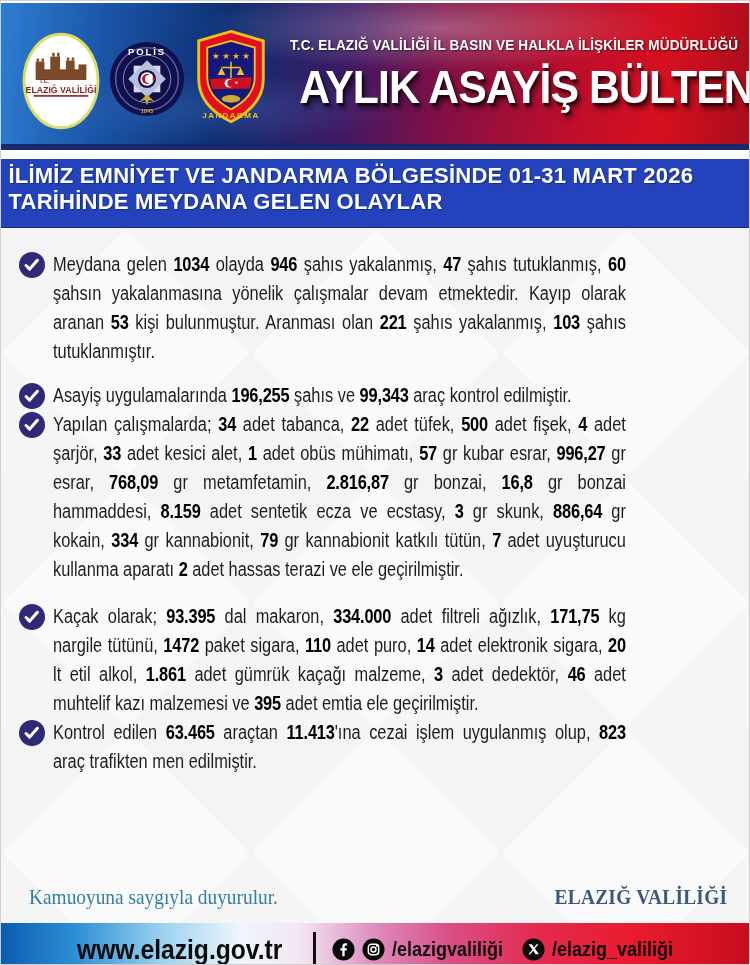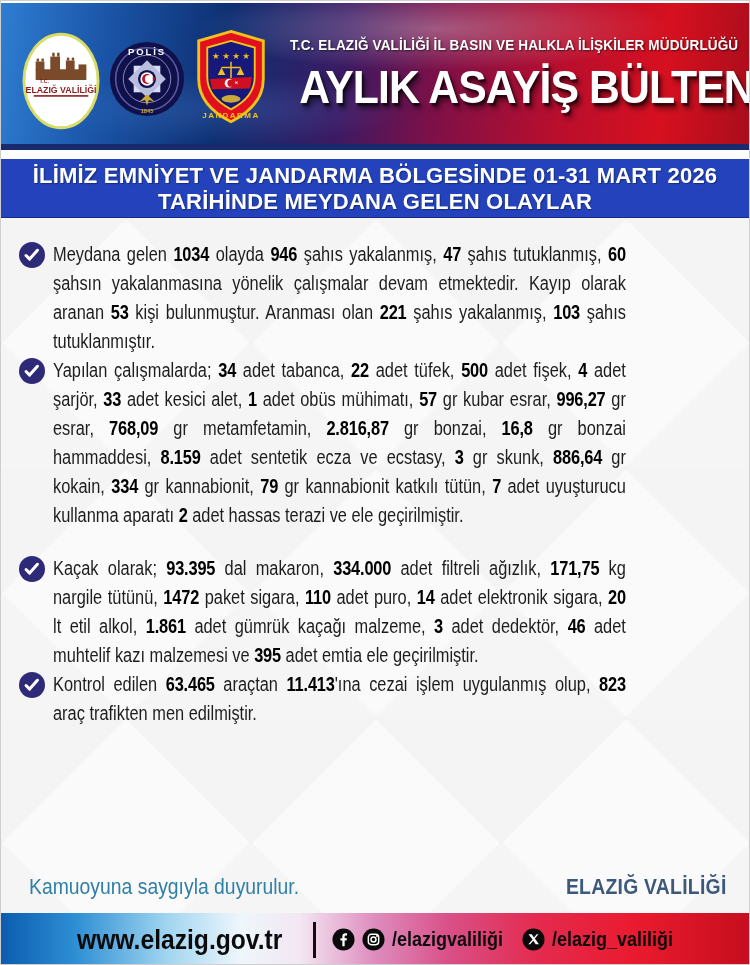--- a/index.html
+++ b/index.html
@@ -41,55 +41,56 @@
     color:#fff; font-weight:900; font-size:46px; letter-spacing:-1px; white-space:nowrap;
     text-shadow:2px 3px 2px rgba(0,0,0,.6), 4px 6px 6px rgba(0,0,0,.45);
     transform:scaleX(.93); transform-origin:center;
   }
 
   .navy-strip  { height:6px; background:#1a2a6e; }
   .white-strip { height:9px; background:#ffffff; }
 
   
   .banner {
-    background:#2342bb; color:#fff; text-align:center;
-    padding:4px 0 2px; border-bottom:1px solid #16288a;
+    background:#2342bb; color:#fff; text-align:left;
+    padding:4px 0 12px; border-bottom:1px solid #16288a;
   }
   .banner-line {
     font-size:22.5px; font-weight:bold; line-height:26px; letter-spacing:.2px;
     text-shadow:1px 1px 1px rgba(0,0,0,.35); white-space:nowrap;
     transform:scaleX(.98); transform-origin:center;
   }
 
   
   .content {
     position:relative; height:695px; padding:0 14px 0 16px;
     display:flex; flex-direction:column;
     background:
       linear-gradient(135deg, rgba(0,0,0,.025) 25%, transparent 25.5%),
       linear-gradient(225deg, rgba(0,0,0,.025) 25%, transparent 25.5%),
       linear-gradient(45deg,  rgba(0,0,0,.018) 25%, transparent 25.5%),
       linear-gradient(315deg, rgba(0,0,0,.018) 25%, transparent 25.5%);
     background-size:250px 250px; background-color:#fbfafa;
   }
   .bullet { display:flex; align-items:flex-start; }
   .m1{margin-top:22px} .m2{margin-top:15px} .m3{}
-  .m4{margin-top:24px} .m5{margin-top:15px} .m6{}
+  .m4{margin-top:18px} .m5{margin-top:15px} .m6{}
   .check { flex:0 0 26px; width:26px; height:26px; margin:2px 8px 0 2px; }
   .bullet-text {
     font-size:19.5px; line-height:29px; color:#1d1d1d; text-align:justify;
     width:119%; transform:scaleX(.84); transform-origin:0 0;
     letter-spacing:0;
   }
   .bullet-text .bn { font-weight:bold; color:#000; letter-spacing:-.2px; }
 
   .closing-row {
     margin-top:auto; margin-bottom:13px;
     display:flex; justify-content:space-between; align-items:center;
     padding:0 8px 0 12px;
+    font-family:Liberation Serif, serif;
   }
   .closing {
     color:#2f7fa6; font-size:22px; font-weight:500;
     transform:scaleX(.88); transform-origin:0 50%;
   }
   .signature {
     color:#3c587a; font-size:22px; font-weight:bold; letter-spacing:.3px;
     transform:scaleX(.88); transform-origin:100% 50%;
   }
 
@@ -197,20 +198,27 @@
   <div class="content">
 
     <div class="bullet m1">
       <svg class="check" viewBox="0 0 24 24">
         <circle cx="12" cy="12" r="12" fill="#2e2a78"></circle>
         <path d="M6.5 12.5l3.3 3.3 7.2-8.2" stroke="#fff" stroke-width="2.8" fill="none" stroke-linecap="round" stroke-linejoin="round"></path>
       </svg>
       <div class="bullet-text"><span>Meydana gelen </span><span class="bn">1034</span><span> olayda </span><span class="bn">946</span><span> şahıs yakalanmış, </span><span class="bn">47</span><span> şahıs tutuklanmış, </span><span class="bn">60</span><span> şahsın yakalanmasına yönelik çalışmalar devam etmektedir. Kayıp olarak aranan </span><span class="bn">53</span><span> kişi bulunmuştur. Aranması olan </span><span class="bn">221</span><span> şahıs yakalanmış, </span><span class="bn">103</span><span> şahıs tutuklanmıştır.</span></div>
     </div>
 
+    <div class="bullet m2">
+      <svg class="check" viewBox="0 0 24 24">
+        <circle cx="12" cy="12" r="12" fill="#2e2a78"></circle>
+        <path d="M6.5 12.5l3.3 3.3 7.2-8.2" stroke="#fff" stroke-width="2.8" fill="none" stroke-linecap="round" stroke-linejoin="round"></path>
+      </svg>
+      <div class="bullet-text"><span>Asayiş uygulamalarında </span><span class="bn">196,255</span><span> şahıs ve </span><span class="bn">99,343</span><span> araç kontrol edilmiştir.</span></div>
+    </div>
 
     <div class="bullet m3">
       <svg class="check" viewBox="0 0 24 24">
         <circle cx="12" cy="12" r="12" fill="#2e2a78"></circle>
         <path d="M6.5 12.5l3.3 3.3 7.2-8.2" stroke="#fff" stroke-width="2.8" fill="none" stroke-linecap="round" stroke-linejoin="round"></path>
       </svg>
       <div class="bullet-text"><span>Yapılan çalışmalarda; </span><span class="bn">34</span><span> adet tabanca, </span><span class="bn">22</span><span> adet tüfek, </span><span class="bn">500</span><span> adet fişek, </span><span class="bn">4</span><span> adet şarjör, </span><span class="bn">33</span><span> adet kesici alet, </span><span class="bn">1</span><span> adet obüs mühimatı, </span><span class="bn">57</span><span> gr kubar esrar, </span><span class="bn">996,27</span><span> gr esrar, </span><span class="bn">768,09</span><span> gr metamfetamin, </span><span class="bn">2.816,87</span><span> gr bonzai, </span><span class="bn">16,8</span><span> gr bonzai hammaddesi, </span><span class="bn">8.159</span><span> adet sentetik ecza ve ecstasy, </span><span class="bn">3</span><span> gr skunk, </span><span class="bn">886,64</span><span> gr kokain, </span><span class="bn">334</span><span> gr kannabionit, </span><span class="bn">79</span><span> gr kannabionit katkılı tütün, </span><span class="bn">7</span><span> adet uyuşturucu kullanma aparatı </span><span class="bn">2</span><span> adet hassas terazi ve ele geçirilmiştir.</span></div>
     </div>
 
     <div class="bullet m4">

